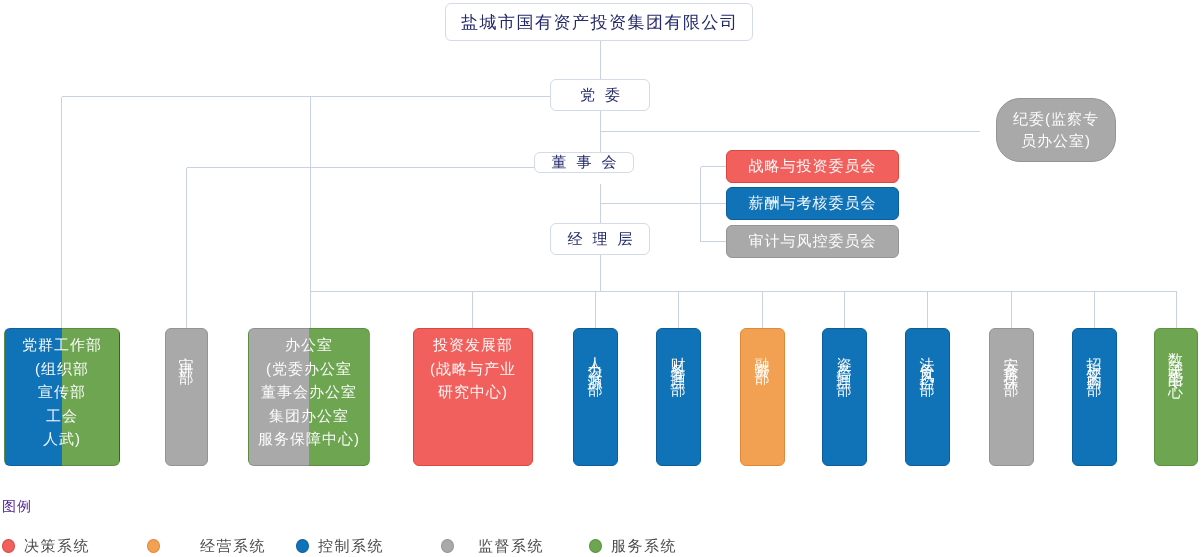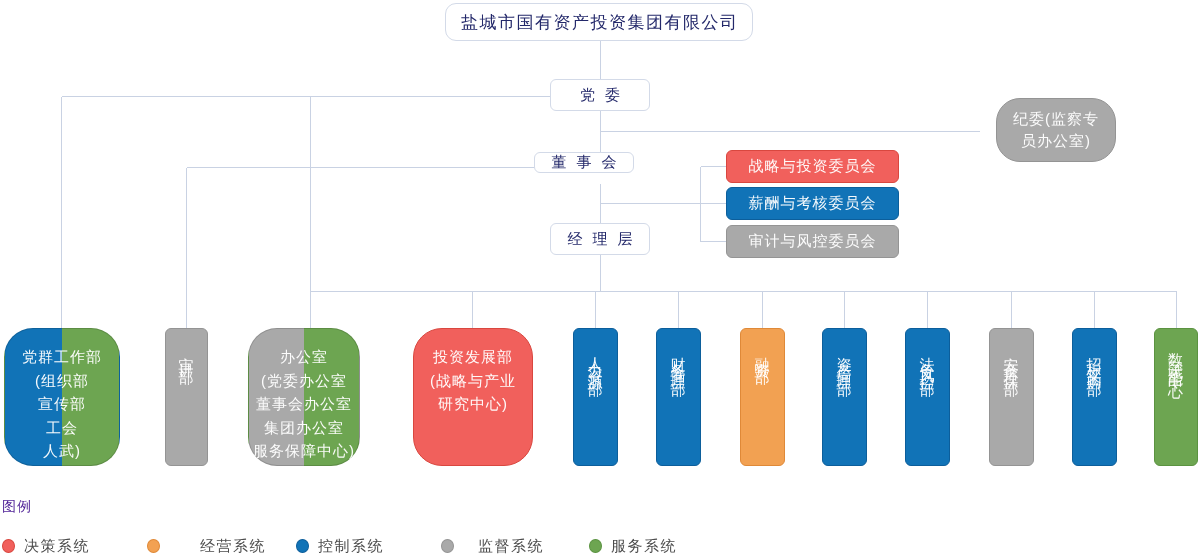--- a/index.html
+++ b/index.html
@@ -16,21 +16,21 @@
   }
   .rootbox{font-size:17px;letter-spacing:1.5px;text-indent:1.5px;}
   
   .cbox{
     border-radius:6px;border:1.5px solid transparent;color:rgba(255,255,255,0.96);
     font-size:15px;letter-spacing:1px;text-align:center;
   }
   .committee{font-size:15px;}
   .multiline{
     align-items:flex-start;justify-content:center;
-    white-space:pre-line;line-height:23.5px;padding-top:16px;border-radius:29px;
+    white-space:pre-line;line-height:23.5px;padding-top:4px;
   }
   .kjw{white-space:pre-line;line-height:22px;padding:0 4px;}
   .vbox{align-items:flex-start;padding-top:16px;}
   .vtext{writing-mode:vertical-rl;text-orientation:upright;letter-spacing:6px;line-height:1;}
   
   .legend-title{position:absolute;font-size:14px;color:#4c1d95;letter-spacing:1px;}
   .legend-item{position:absolute;display:flex;align-items:center;gap:9px;height:16px;}
   .legend-dot{width:13px;height:14px;border-radius:50%;border:1px solid transparent;box-sizing:border-box;flex:0 0 auto;}
   .legend-label{font-size:15px;color:#4c4c4c;letter-spacing:1.5px;white-space:nowrap;}
 </style>
@@ -59,21 +59,21 @@
     <line x1="595.5" y1="291.5" x2="595.5" y2="328" stroke="#c9d2e3" stroke-width="1"></line>
     <line x1="678.5" y1="291.5" x2="678.5" y2="328" stroke="#c9d2e3" stroke-width="1"></line>
     <line x1="762.5" y1="291.5" x2="762.5" y2="328" stroke="#c9d2e3" stroke-width="1"></line>
     <line x1="844.5" y1="291.5" x2="844.5" y2="328" stroke="#c9d2e3" stroke-width="1"></line>
     <line x1="927.5" y1="291.5" x2="927.5" y2="328" stroke="#c9d2e3" stroke-width="1"></line>
     <line x1="1011.5" y1="291.5" x2="1011.5" y2="328" stroke="#c9d2e3" stroke-width="1"></line>
     <line x1="1094.5" y1="291.5" x2="1094.5" y2="328" stroke="#c9d2e3" stroke-width="1"></line>
     <line x1="1176" y1="291.5" x2="1176" y2="328" stroke="#c9d2e3" stroke-width="1"></line>
   </svg>
 
-  <div class="box plain rootbox" style="left:445px;top:3px;width:308px;height:38px;border-radius:11px;">盐城市国有资产投资集团有限公司</div>
+  <div class="box plain rootbox" style="left:445px;top:3px;width:308px;height:38px;">盐城市国有资产投资集团有限公司</div>
 
   <div class="box plain" style="left:550px;top:79px;width:100px;height:32px;">党委</div>
 
   <div class="box plain" style="left:534px;top:152px;width:100px;height:21px;">董事会</div>
 
   <div class="box plain" style="left:550px;top:223px;width:100px;height:32px;">经理层</div>
 
   <div class="box cbox kjw" style="left: 996px; top: 98px; width: 120px; height: 64px; background: rgb(169, 169, 169); border-color: rgb(148, 148, 148); border-radius: 24px;">纪委(监察专
 员办公室)</div>
 
@@ -86,21 +86,21 @@
   <div class="box cbox multiline" style="left: 4px; top: 328px; width: 116px; height: 138px; background: linear-gradient(90deg, rgb(17, 115, 183) 50%, rgb(109, 165, 81) 50%); border-color: rgba(0, 0, 0, 0.15);">党群工作部
 (组织部
 宣传部
 工会
 人武)</div>
 
   <div class="box cbox vbox" style="left: 165px; top: 328px; width: 43px; height: 138px; background: rgb(169, 169, 169); border-color: rgb(148, 148, 148);">
     <span class="vtext">审计部</span>
   </div>
 
-  <div class="box cbox multiline" style="left: 248px; top: 328px; width: 112px; height: 138px; background: linear-gradient(90deg, rgb(169, 169, 169) 50%, rgb(109, 165, 81) 50%); border-color: rgba(0, 0, 0, 0.15);">办公室
+  <div class="box cbox multiline" style="left: 248px; top: 328px; width: 122px; height: 138px; background: linear-gradient(90deg, rgb(169, 169, 169) 50%, rgb(109, 165, 81) 50%); border-color: rgba(0, 0, 0, 0.15);">办公室
 (党委办公室
 董事会办公室
 集团办公室
 服务保障中心)</div>
 
   <div class="box cbox multiline" style="left: 413px; top: 328px; width: 120px; height: 138px; background: rgb(241, 96, 92); border-color: rgb(217, 71, 63);">投资发展部
 (战略与产业
 研究中心)</div>
 
   <div class="box cbox vbox" style="left: 573px; top: 328px; width: 45px; height: 138px; background: rgb(17, 115, 183); border-color: rgb(12, 94, 155);">

